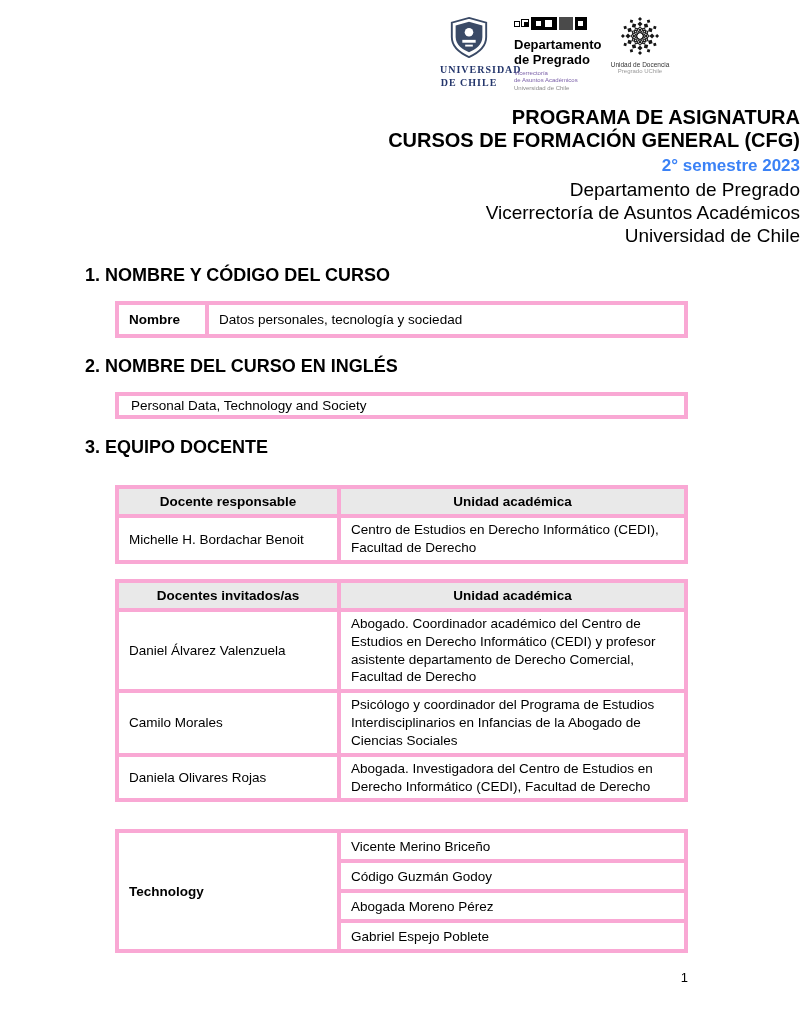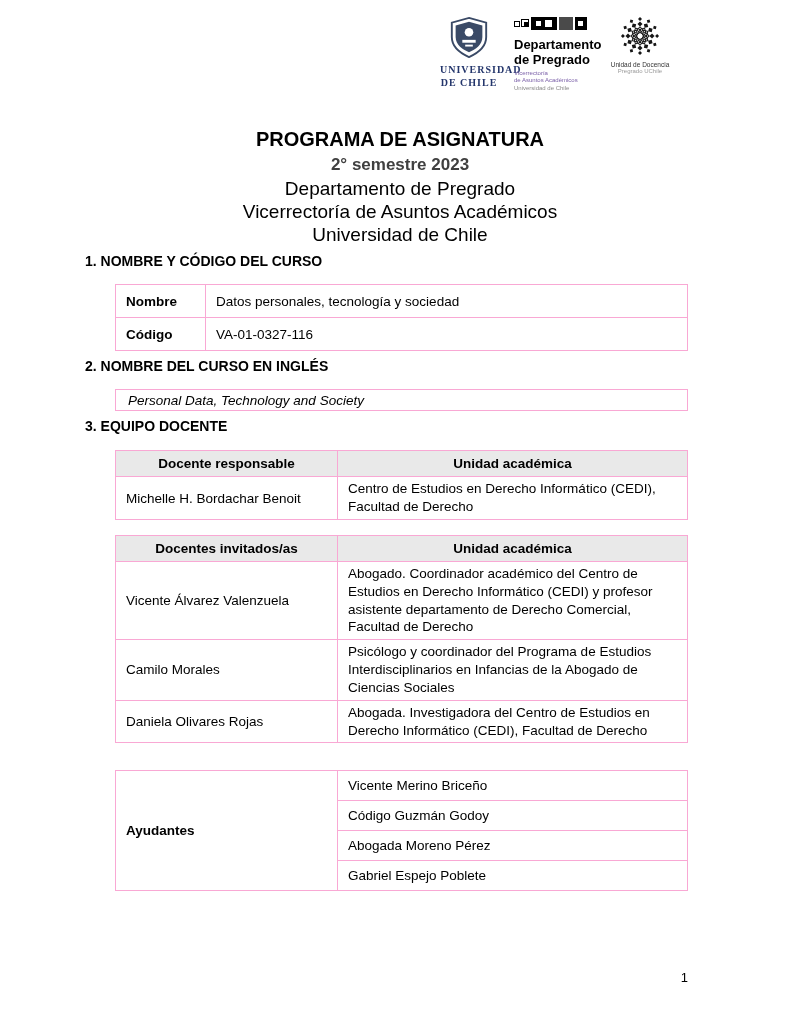--- a/index.html
+++ b/index.html
@@ -25,40 +25,40 @@
   }
   .logo-pregrado { width: 80px; text-align: left; }
   .pregrado-title { font-size: 13px; font-weight: bold; color: #000; line-height: 1.15; margin-top: 2px; }
   .pregrado-sub { font-size: 6px; color: #7a5fa8; line-height: 1.25; margin-top: 2px; }
   .pregrado-sub .gray { color: #8a8a8a; }
   .logo-docencia { width: 60px; }
   .docencia-line1 { font-size: 6.5px; color: #333; margin-top: 1px; }
   .docencia-line2 { font-size: 6px; color: #9a9a9a; }
 
   
-  .titles { text-align: center; margin-top: 32px; }
+  .titles { text-align: right; margin-top: 10px; }
   .main-title { font-size: 20px; font-weight: bold; line-height: 1.15; }
-  .semester { font-size: 17px; font-weight: bold; color: #404040; margin-top: 4px; }
+  .semester { font-size: 17px; font-weight: bold; color: #3b82f6; margin-top: 4px; }
   .subline { font-size: 19px; line-height: 1.2; }
   .sublines { margin-top: 3px; }
 
   
   .content { margin: 0 112px 0 85px; }
-  .sec-heading { font-size: 14px; font-weight: bold; margin-top: 7px; }
+  .sec-heading { font-size: 18px; font-weight: bold; margin-top: 18px; }
 
   table { border-collapse: collapse; width: 573px; margin-left: 30px; font-size: 13.5px; margin-top: 15px; }
-  td, th { border: 1px solid #f9a8d4; padding: 6px 10px; vertical-align: middle; text-align: left; }
+  td, th { border: 4px solid #f9a8d4; padding: 6px 10px; vertical-align: middle; text-align: left; }
   th { background: #e9e9e9; text-align: center; font-weight: bold; padding: 5px 6px; font-size: 13.5px; }
   .label-cell { font-weight: bold; width: 90px; }
   .t1 td { height: 33px; }
-  .t2 td { padding: 2px 12px; font-style: italic; height: 21px; }
+  .t2 td { padding: 2px 12px; height: 21px; }
   .name-col { width: 222px; }
   .unit-cell { padding: 3px 10px; line-height: 1.32; }
   .name-cell { padding: 3px 10px; }
-  .t3a { margin-top: 16px; border-radius: 9px; }
+  .t3a { margin-top: 27px; border-radius: 9px; }
   .t3b { margin-top: 15px; }
   .t3c { margin-top: 27px; }
   .t3c td { height: 30px; padding: 0 10px; }
   .assist-label { font-weight: bold; width: 222px; vertical-align: middle; }
 
   .page-number { position: absolute; right: 112px; bottom: 50px; font-size: 13px; color: #000; }
 </style>
 </head>
 <body>
 
@@ -130,41 +130,38 @@
           <use href="#arm" transform="rotate(330 20 20)"></use>
         </svg>
       </span>
       <div class="docencia-line1">Unidad de Docencia</div>
       <div class="docencia-line2">Pregrado UChile</div>
     </div>
   </div>
 
   <div class="titles">
     <div class="main-title">PROGRAMA DE ASIGNATURA</div>
+    <div class="main-title">CURSOS DE FORMACIÓN GENERAL (CFG)</div>
     <div class="semester">2° semestre 2023</div>
     <div class="sublines">
       <div class="subline">Departamento de Pregrado</div>
       <div class="subline">Vicerrectoría de Asuntos Académicos</div>
       <div class="subline">Universidad de Chile</div>
     </div>
   </div>
 
   <div class="content">
 
     <div class="sec-heading">1. NOMBRE Y CÓDIGO DEL CURSO</div>
     <table class="t1">
       <tbody>
           <tr>
         <td class="label-cell">Nombre</td>
         <td>Datos personales, tecnología y sociedad</td>
       </tr>
-      <tr>
-        <td class="label-cell">Código</td>
-        <td>VA-01-0327-116</td>
-      </tr>
     </tbody>
       </table>
 
     <div class="sec-heading">2. NOMBRE DEL CURSO EN INGLÉS</div>
     <table class="t2">
       <tbody>
           <tr>
         <td>Personal Data, Technology and Society</td>
       </tr>
     </tbody>
@@ -185,38 +182,38 @@
     </tbody>
       </table>
 
     <table class="t3b">
       <tbody>
           <tr>
         <th class="name-col">Docentes invitados/as</th>
         <th>Unidad académica</th>
       </tr>
       <tr>
-        <td class="name-cell">Vicente Álvarez Valenzuela</td>
+        <td class="name-cell">Daniel Álvarez Valenzuela</td>
         <td class="unit-cell">Abogado. Coordinador académico del Centro de Estudios en Derecho Informático (CEDI) y profesor asistente departamento de Derecho Comercial, Facultad de Derecho</td>
       </tr>
       <tr>
         <td class="name-cell">Camilo Morales</td>
         <td class="unit-cell">Psicólogo y coordinador del Programa de Estudios Interdisciplinarios en Infancias de la Abogado de Ciencias Sociales</td>
       </tr>
       <tr>
         <td class="name-cell">Daniela Olivares Rojas</td>
         <td class="unit-cell">Abogada. Investigadora del Centro de Estudios en Derecho Informático (CEDI), Facultad de Derecho</td>
       </tr>
     </tbody>
       </table>
 
     <table class="t3c">
       <tbody>
           <tr>
-        <td class="assist-label" rowspan="4">Ayudantes</td>
+        <td class="assist-label" rowspan="4">Technology</td>
         <td>Vicente Merino Briceño</td>
       </tr>
       <tr>
         <td>Código Guzmán Godoy</td>
       </tr>
       <tr>
         <td>Abogada Moreno Pérez</td>
       </tr>
       <tr>
         <td>Gabriel Espejo Poblete</td>

